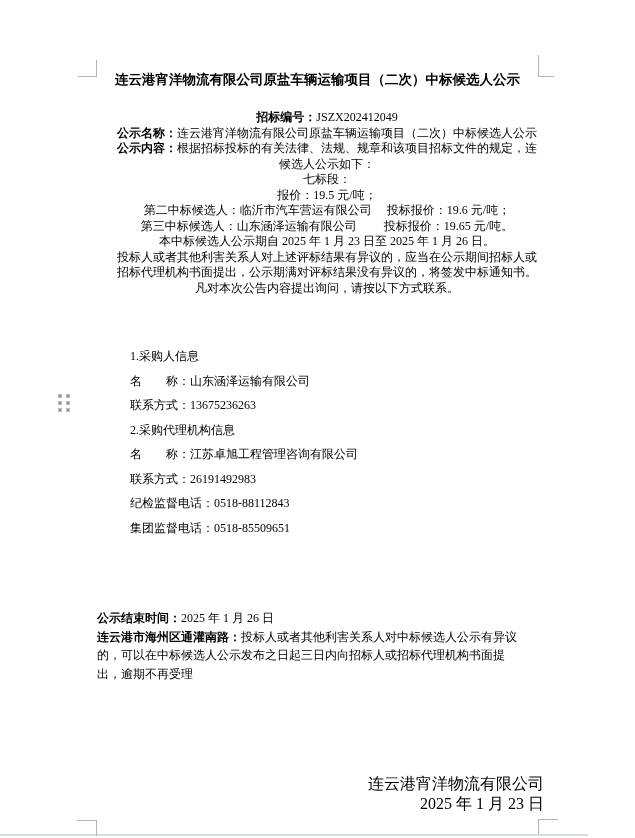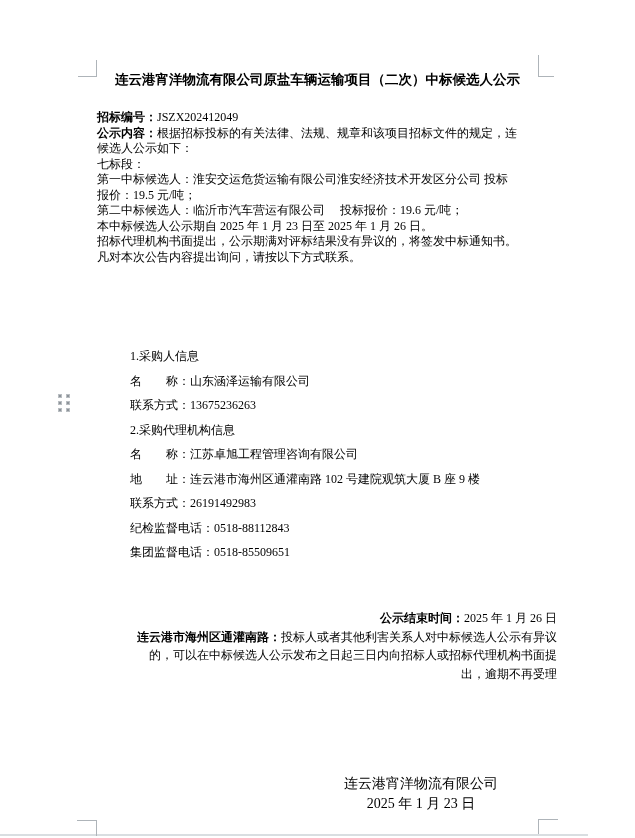--- a/index.html
+++ b/index.html
@@ -59,41 +59,41 @@
     font-size: 13.5px;
     line-height: 18px;
     white-space: pre;
   }
   .body-block {
     position: absolute;
     left: 97px; top: 110px; width: 460px;
     font-size: 12px;
     line-height: 15.5px;
   }
-  .body-block .line { white-space: pre; }
+  .body-block .line { white-space: pre; text-align: center; }
   .contact-block {
     position: absolute;
     left: 122px; top: 349px; width: 440px;
     font-size: 12px;
     line-height: 15.5px;
     margin-left: 8px;
   }
   .contact-block .line { white-space: pre; margin-bottom: 9px; }
   .closing-block {
     position: absolute;
     left: 97px; top: 609px; width: 460px;
     font-size: 12px;
     line-height: 18.5px;
   }
-  .closing-block .line { white-space: pre; text-align: right; }
+  .closing-block .line { white-space: pre; }
   .signature-block {
     position: absolute;
-    left: 311px; top: 774px; width: 220px;
-    text-align: center;
-    font-size: 14px;
+    left: 324px; top: 774px; width: 220px;
+    text-align: right;
+    font-size: 16px;
     line-height: 20px;
   }
   .signature-block .line { white-space: pre; }
   .b { font-weight: bold; }
 </style>
 </head>
 <body>
 
 <div class="page">
 
@@ -111,38 +111,39 @@
     <div class="dot"></div>
     <div class="dot"></div>
     <div class="dot"></div>
     <div class="dot"></div>
   </div>
 
   <div class="doc-title">连云港宵洋物流有限公司原盐车辆运输项目（二次）中标候选人公示</div>
 
   <div class="body-block">
     <div class="line"><span class="b">招标编号：</span><span>JSZX202412049</span></div>
+    <div class="line"><span class="b">公示名称：</span><span>连云港宵洋物流有限公司原盐车辆运输项目（二次）中标候选人公示</span></div>
     <div class="line"><span class="b">公示内容：</span><span>根据招标投标的有关法律、法规、规章和该项目招标文件的规定，连</span></div>
     <div class="line"><span>候选人公示如下：</span></div>
     <div class="line"><span>七标段：</span></div>
-    <div class="line"><span>第一中标候选人：淮安交运危货运输有限公司淮安经济技术开发区分公司 投标</span></div>
     <div class="line"><span>报价：19.5 元/吨；</span></div>
     <div class="line"><span>第二中标候选人：临沂市汽车营运有限公司　 投标报价：19.6 元/吨；</span></div>
+    <div class="line"><span>第三中标候选人：山东涵泽运输有限公司　　 投标报价：19.65 元/吨。</span></div>
     <div class="line"><span>本中标候选人公示期自 2025 年 1 月 23 日至 2025 年 1 月 26 日。</span></div>
+    <div class="line"><span>投标人或者其他利害关系人对上述评标结果有异议的，应当在公示期间招标人或</span></div>
     <div class="line"><span>招标代理机构书面提出，公示期满对评标结果没有异议的，将签发中标通知书。</span></div>
     <div class="line"><span>凡对本次公告内容提出询问，请按以下方式联系。</span></div>
   </div>
 
   <div class="contact-block">
     <div class="line">1.采购人信息</div>
     <div class="line">名　　称：山东涵泽运输有限公司</div>
     <div class="line">联系方式：13675236263</div>
     <div class="line">2.采购代理机构信息</div>
     <div class="line">名　　称：江苏卓旭工程管理咨询有限公司</div>
-    <div class="line">地　　址：连云港市海州区通灌南路 102 号建院观筑大厦 B 座 9 楼</div>
     <div class="line">联系方式：26191492983</div>
     <div class="line">纪检监督电话：0518-88112843</div>
     <div class="line">集团监督电话：0518-85509651</div>
   </div>
 
   <div class="closing-block">
     <div class="line"><span class="b">公示结束时间：</span><span>2025 年 1 月 26 日</span></div>
     <div class="line"><span class="b">连云港市海州区通灌南路：</span><span>投标人或者其他利害关系人对中标候选人公示有异议</span></div>
     <div class="line"><span>的，可以在中标候选人公示发布之日起三日内向招标人或招标代理机构书面提</span></div>
     <div class="line"><span>出，逾期不再受理</span></div>

